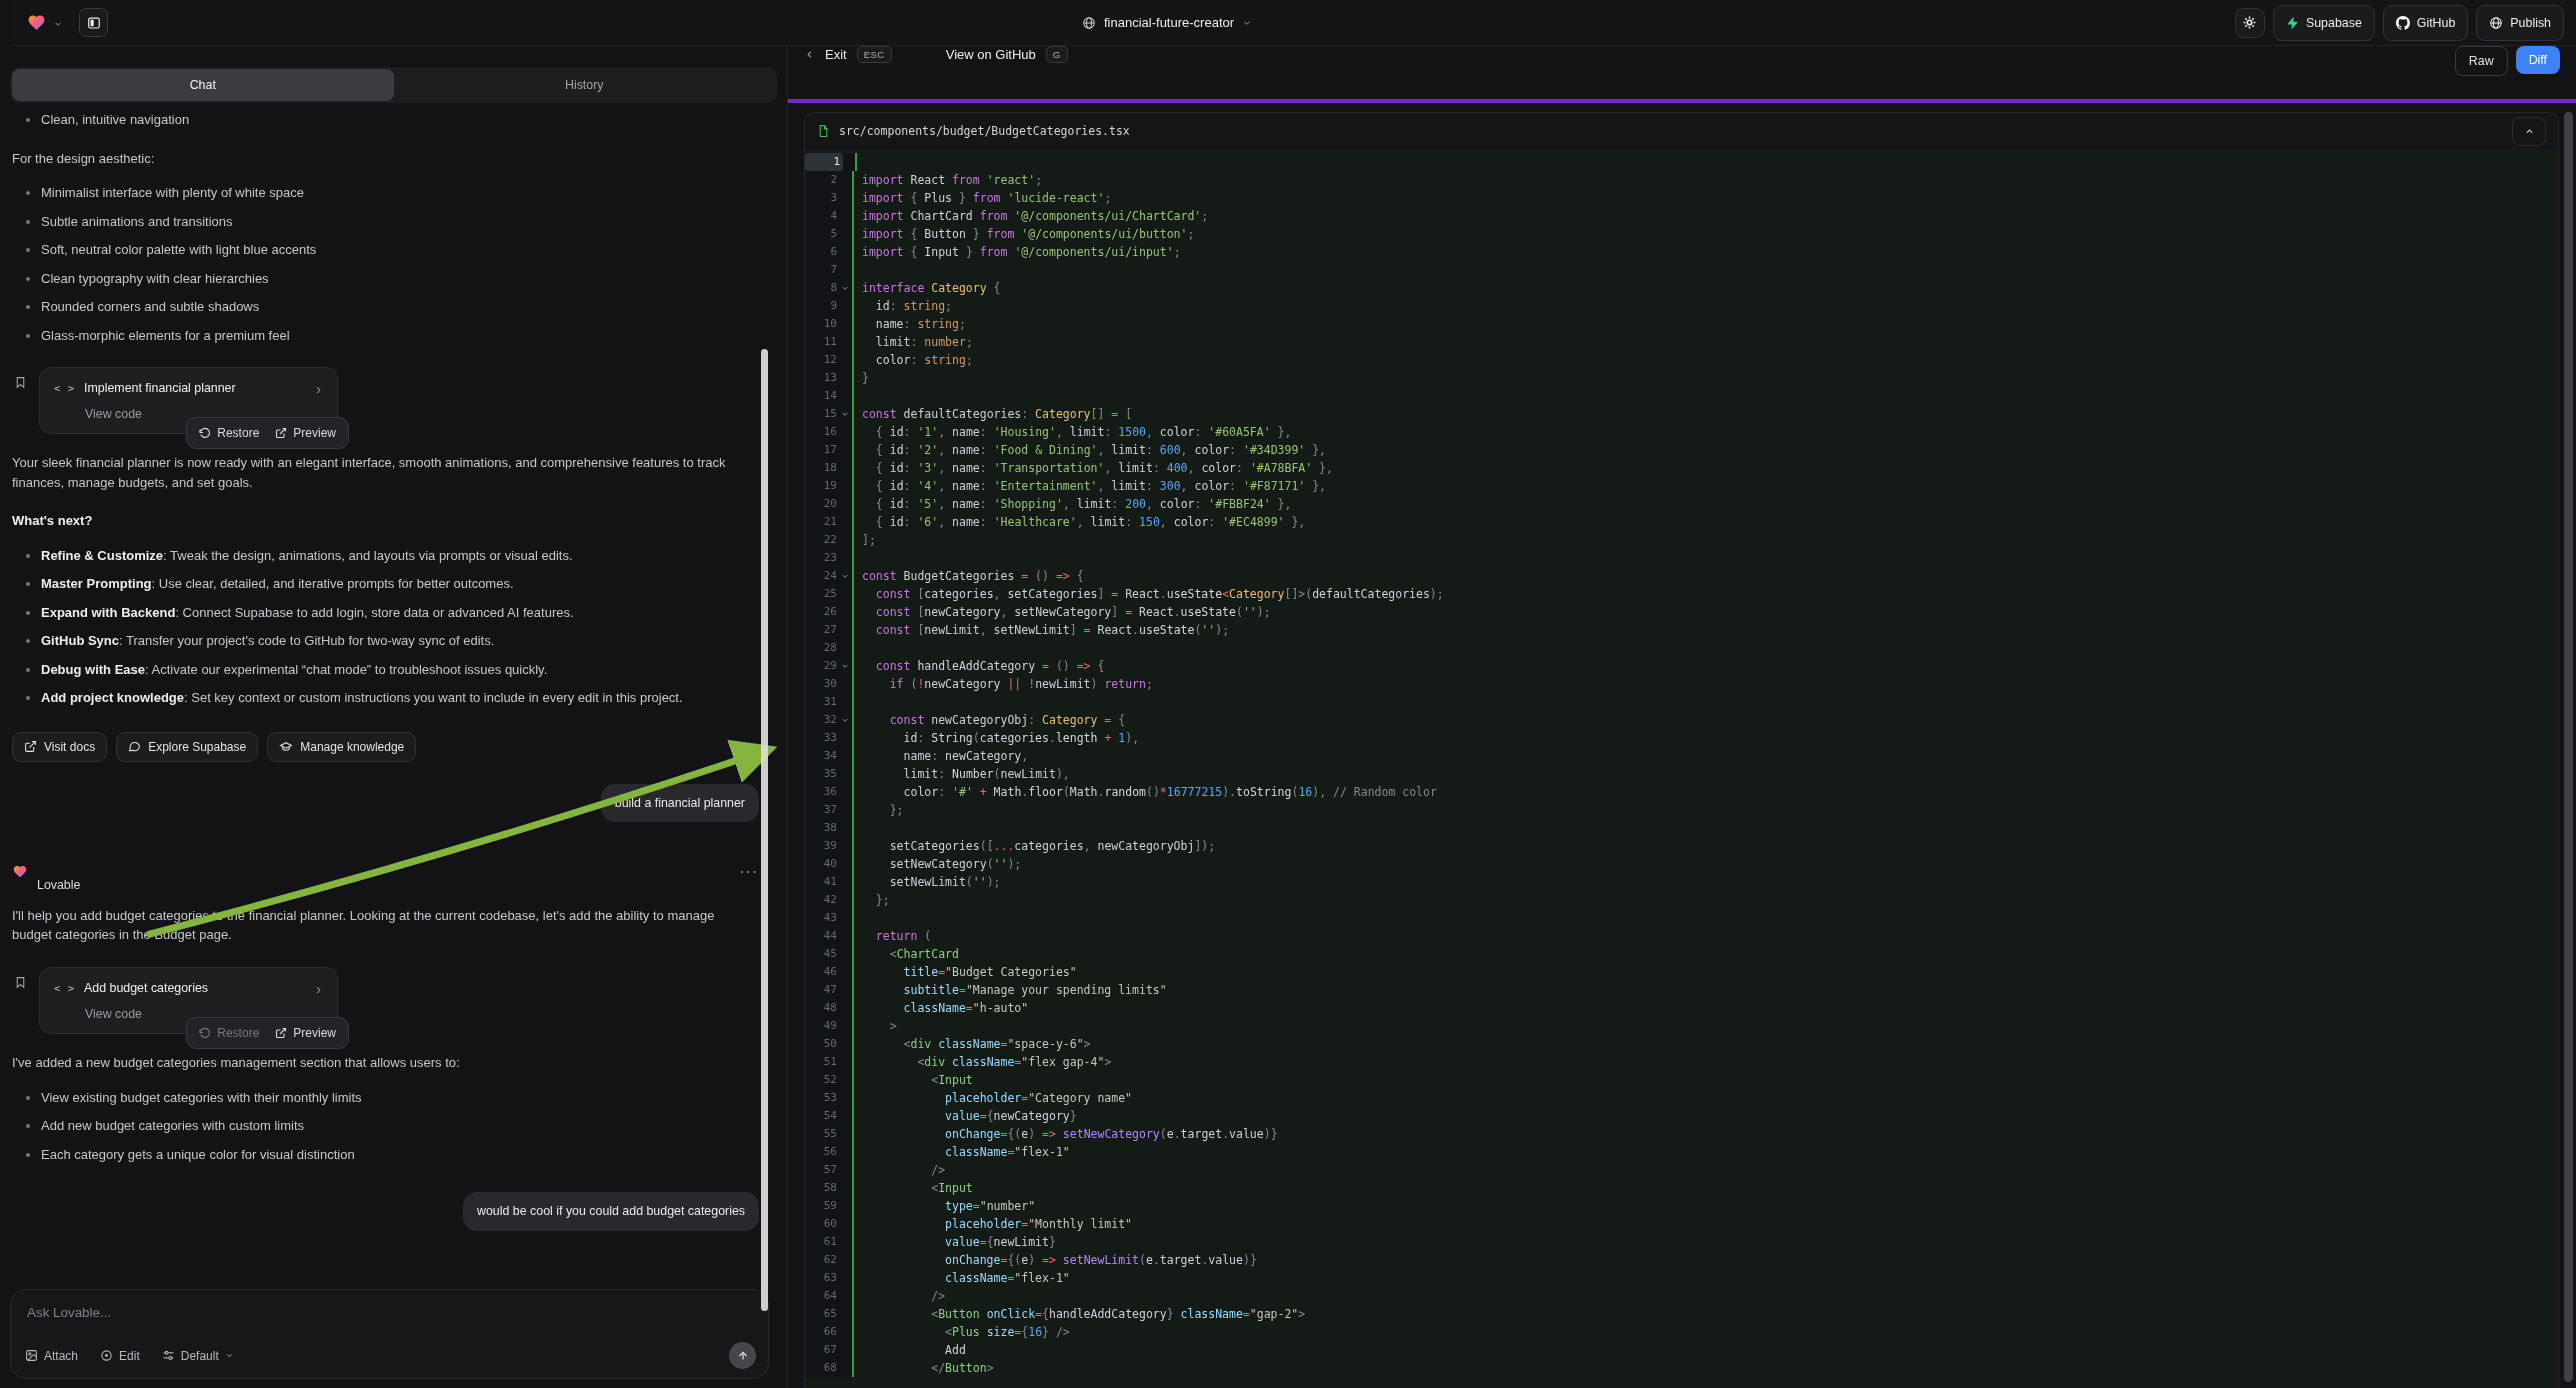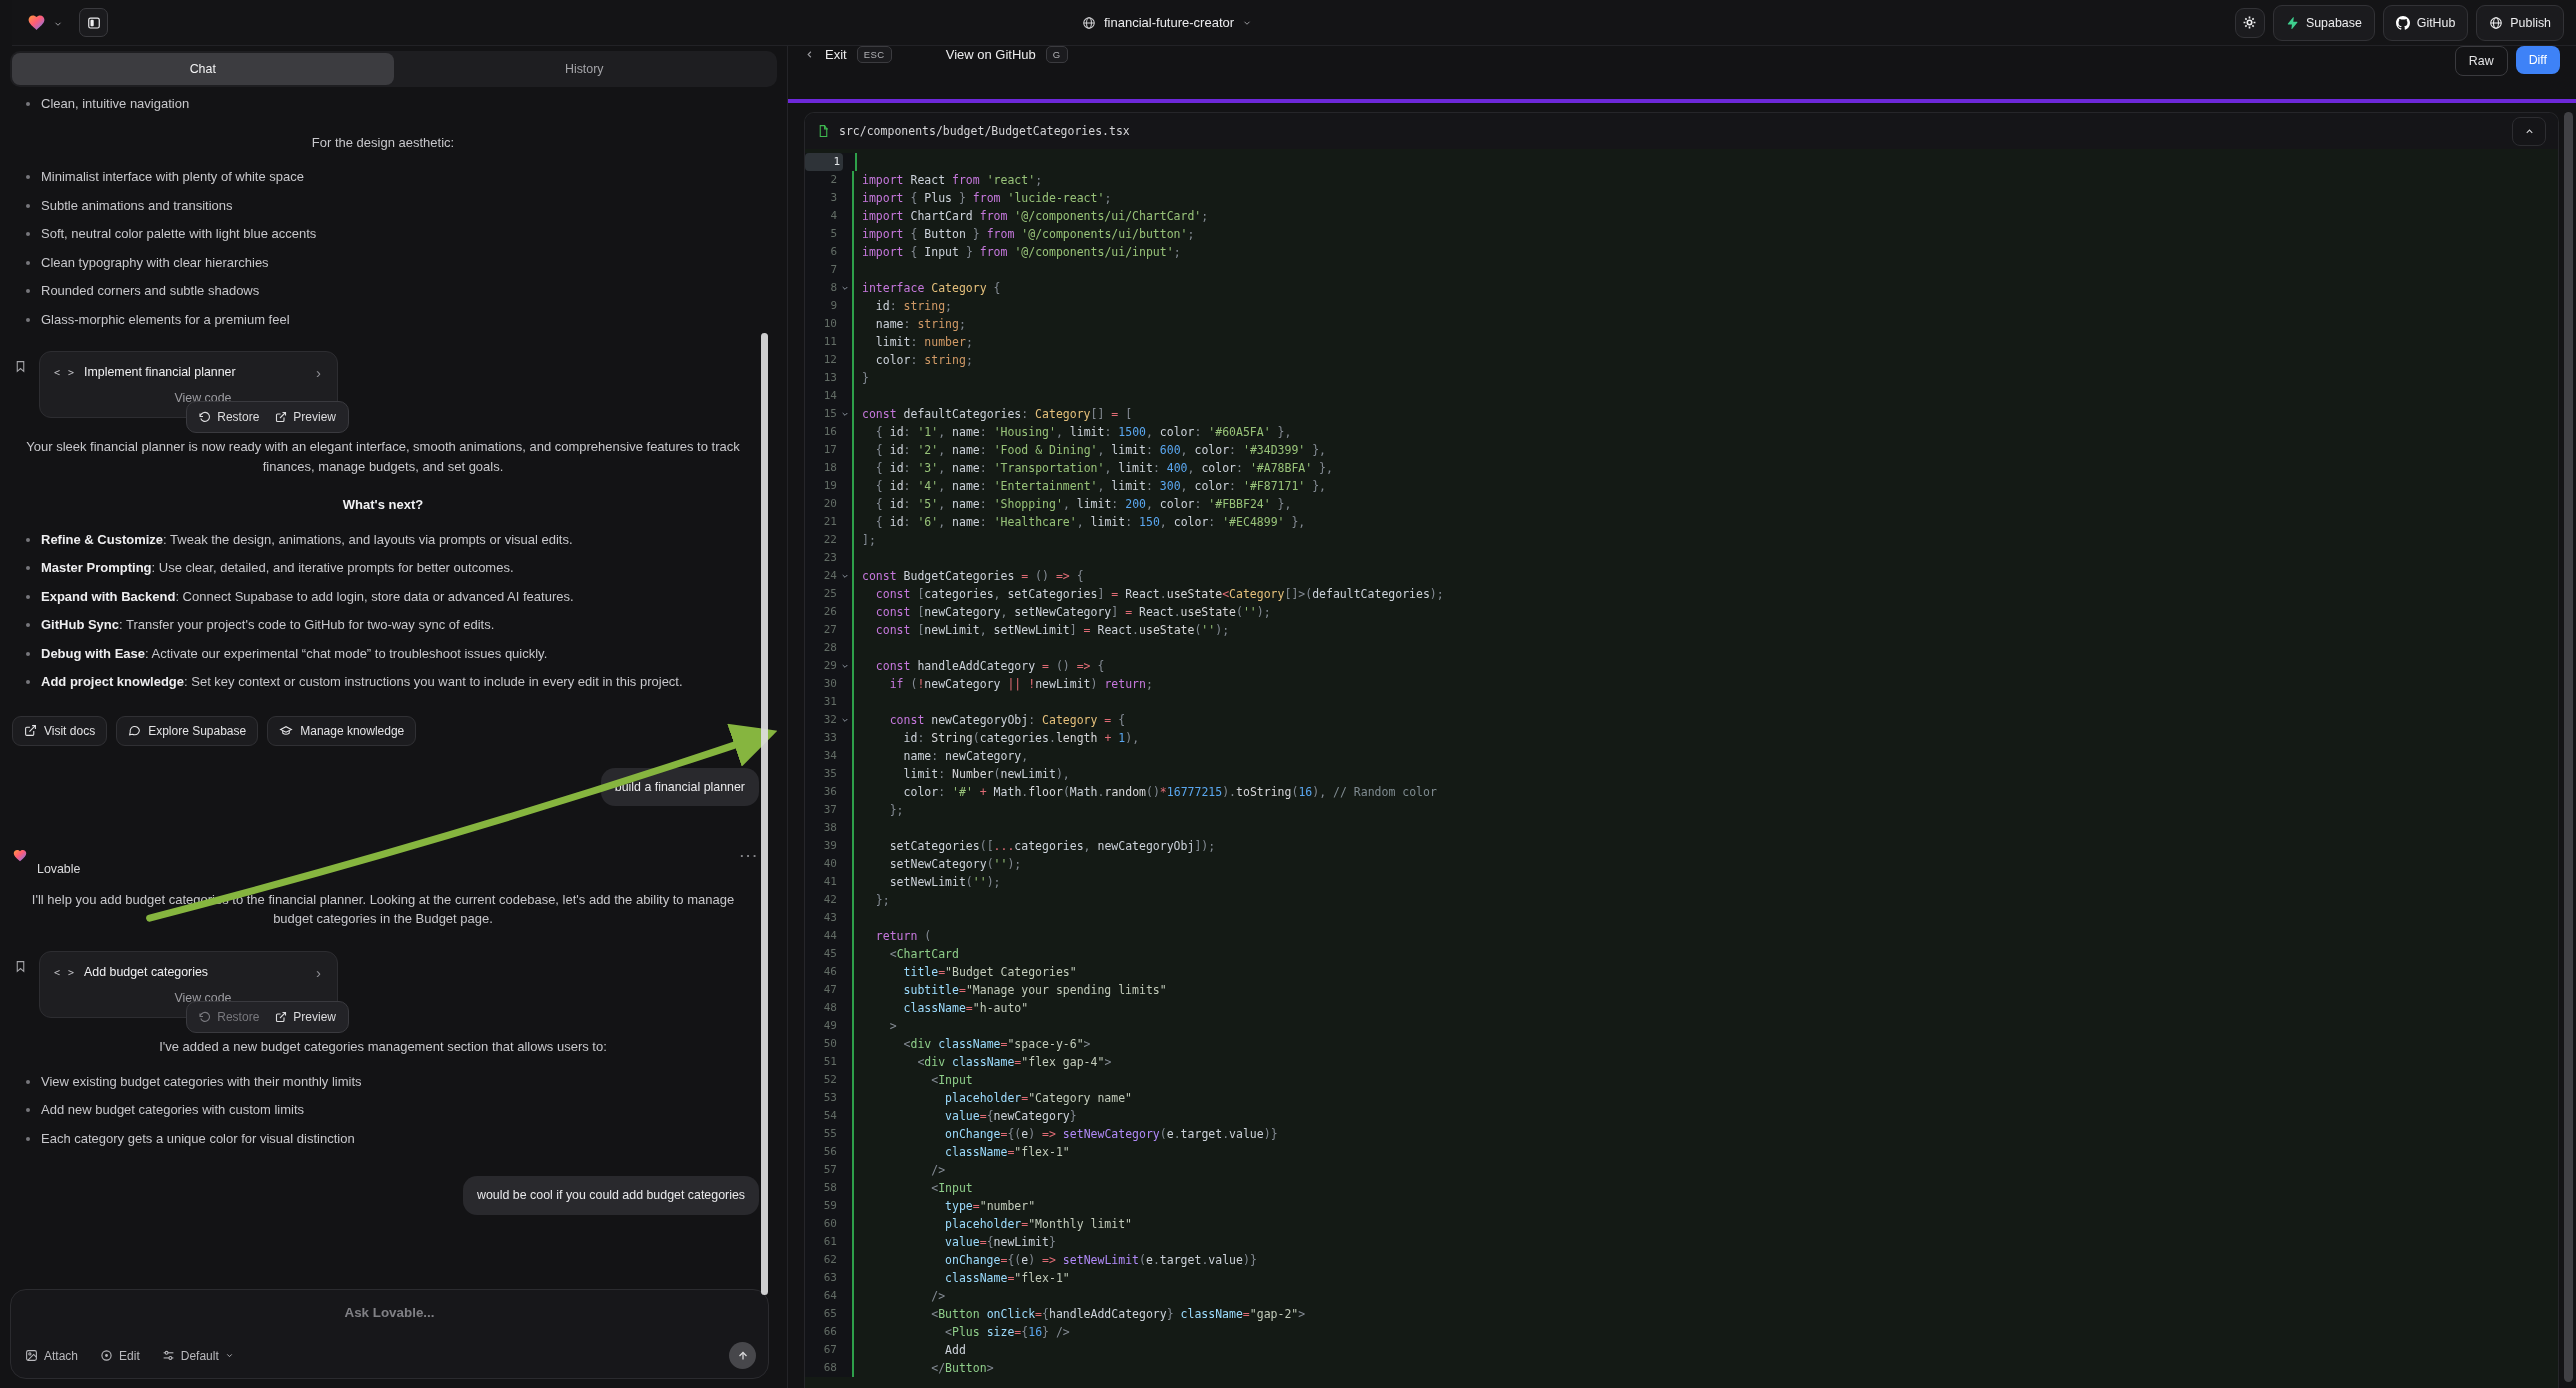--- a/index.html
+++ b/index.html
@@ -14,21 +14,21 @@
   .sb-btn{width:27px;height:27px;margin-left:10px;border:1px solid #3a3a3e;border-radius:7px;
           background:#1b1b1e;display:flex;align-items:center;justify-content:center;}
   .tb-center{position:absolute;left:1070px;top:0;height:45px;display:flex;align-items:center;gap:8px;
              font-size:13px;color:#ececee;cursor:default;}
   .tb-right{margin-left:auto;display:flex;align-items:center;gap:8px;padding-right:12px;}
   .tb-btn{height:28px;display:flex;align-items:center;gap:7px;padding:3px 12px;background:#1b1b1e;
           border:1px solid #323236;border-radius:9px;font-size:12.4px;color:#ededef;}
   .tb-icon-btn{width:28px;height:28px;display:flex;align-items:center;justify-content:center;
                background:#1b1b1e;border:1px solid #323236;border-radius:9px;color:#e8e8ea;}
   
-  .chat-panel{position:absolute;top:46px;left:0;width:787px;bottom:0;background:#131315;text-align:center;}
+  .chat-panel{position:absolute;top:62px;left:0;width:787px;bottom:0;background:#131315;}
   .tabbar{margin:5px 10px 0 10px;height:32px;background:#1e1e21;border-radius:10px;display:flex;padding:2px;}
   .tab{flex:1;display:flex;align-items:center;justify-content:center;font-size:12.4px;color:#a4a4a8;border-radius:8px;}
   .tab.active{background:#3c3c40;color:#f3f3f4;}
   .chat-content{position:absolute;top:44px;left:0;right:0;bottom:104px;padding:4px 28px 0 12px;
                 overflow:hidden;font-size:13px;line-height:1.5;color:#c7c7cb;}
   .b-item{display:flex;gap:11px;margin:0 0 9px 14px;max-width:717px;}
   .b-item .dot{width:4px;height:4px;border-radius:50%;background:#77777b;margin-top:8px;flex:none;}
   .b-item b{color:#eeeef0;font-weight:700;}
   .para{margin:19px 0 0 0;max-width:742px;}
   .para.bold{color:#f1f1f3;font-weight:700;}
@@ -62,21 +62,21 @@
   .msg-dots{margin-left:auto;color:#88888c;letter-spacing:2px;font-weight:700;font-size:13px;}
   .para.tight{margin-top:11px;}
   
   .arrow-svg{position:absolute;top:0;left:0;pointer-events:none;z-index:6;}
   
   .chat-sb{position:absolute;right:19px;top:287px;width:7px;height:962px;background:#dededf;
            border-radius:4px;opacity:.92;z-index:7;}
   
   .composer{position:absolute;left:10px;right:18px;bottom:9px;height:88px;background:#17171a;
             border:1px solid #2b2b2f;border-radius:16px;}
-  .composer-ph{padding:15px 16px 0 16px;font-size:13.4px;color:#808085;font-weight:bold;}
+  .composer-ph{padding:15px 16px 0 16px;font-size:13.4px;color:#808085;}
   .composer-row{position:absolute;left:14px;right:12px;bottom:9px;display:flex;align-items:center;gap:22px;}
   .c-btn{display:flex;align-items:center;gap:6px;font-size:12px;color:#b9b9bd;}
   .send-btn{margin-left:auto;width:27px;height:27px;border-radius:50%;background:#47474b;
             display:flex;align-items:center;justify-content:center;}
   
   .code-panel{position:absolute;top:46px;left:787px;right:0;bottom:0;border-left:1px solid #242428;background:#131315;}
   .code-topbar{height:53px;display:flex;align-items:flex-start;padding:0 16px;border-bottom:4px solid #6d28d9;gap:24px;}
   .ct-group{display:flex;align-items:center;gap:10px;font-size:13px;color:#ededee;}
   .ct-group + .ct-group{margin-left:30px;}
   .kbd{border:1px solid #3b3b3f;background:#1b1b1e;border-radius:5px;padding:2px 6px;font-size:9.5px;

